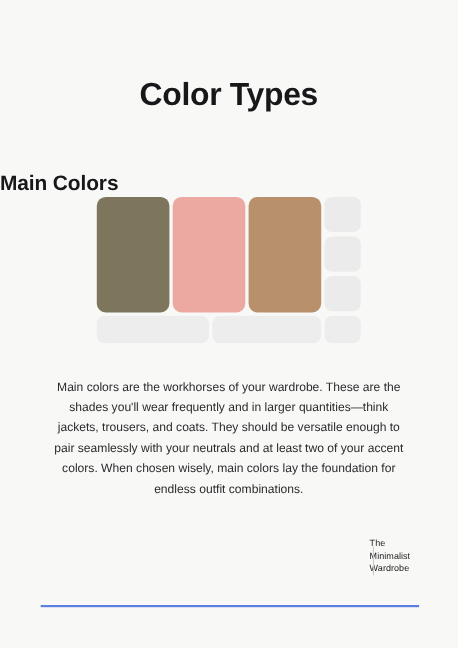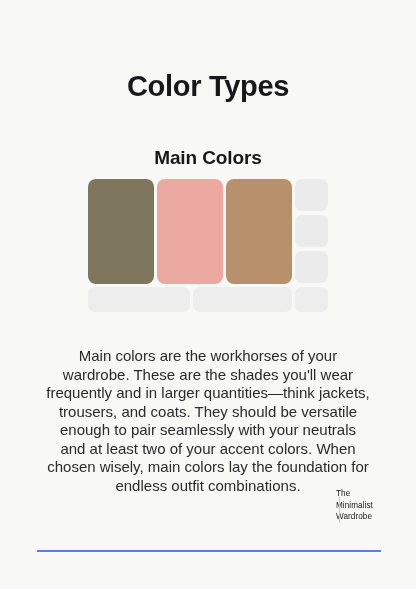--- a/index.html
+++ b/index.html
@@ -30,24 +30,24 @@
     width: 416px;
     text-align: center;
     font-size: 29px;
     font-weight: 700;
     letter-spacing: -0.3px;
     color: #18181a;
     line-height: 1.1;
   }
   .section-title {
     position: absolute;
-    top: 132px;
+    top: 142px;
     left: 0;
     width: 416px;
-    text-align: center;
+    text-align: left;
     font-size: 19px;
     font-weight: 700;
     letter-spacing: -0.1px;
     color: #18181a;
     line-height: 1.1;
   }
 
   
   .swatch-grid {
     position: absolute;
@@ -88,21 +88,21 @@
   .swatch-bottom-2 { left: 105px; width: 99px; }
   .swatch-bottom-3 { left: 207px; width: 33px; }
 
   
   .body-copy {
     position: absolute;
     top: 332px;
     left: 46px;
     width: 324px;
     text-align: center;
-    font-size: 15px;
+    font-size: 11px;
     line-height: 18.5px;
     color: #2b2b2d;
   }
 
   
   .footer {
     position: absolute;
     left: 336px;
     top: 488px;
     width: 60px;

